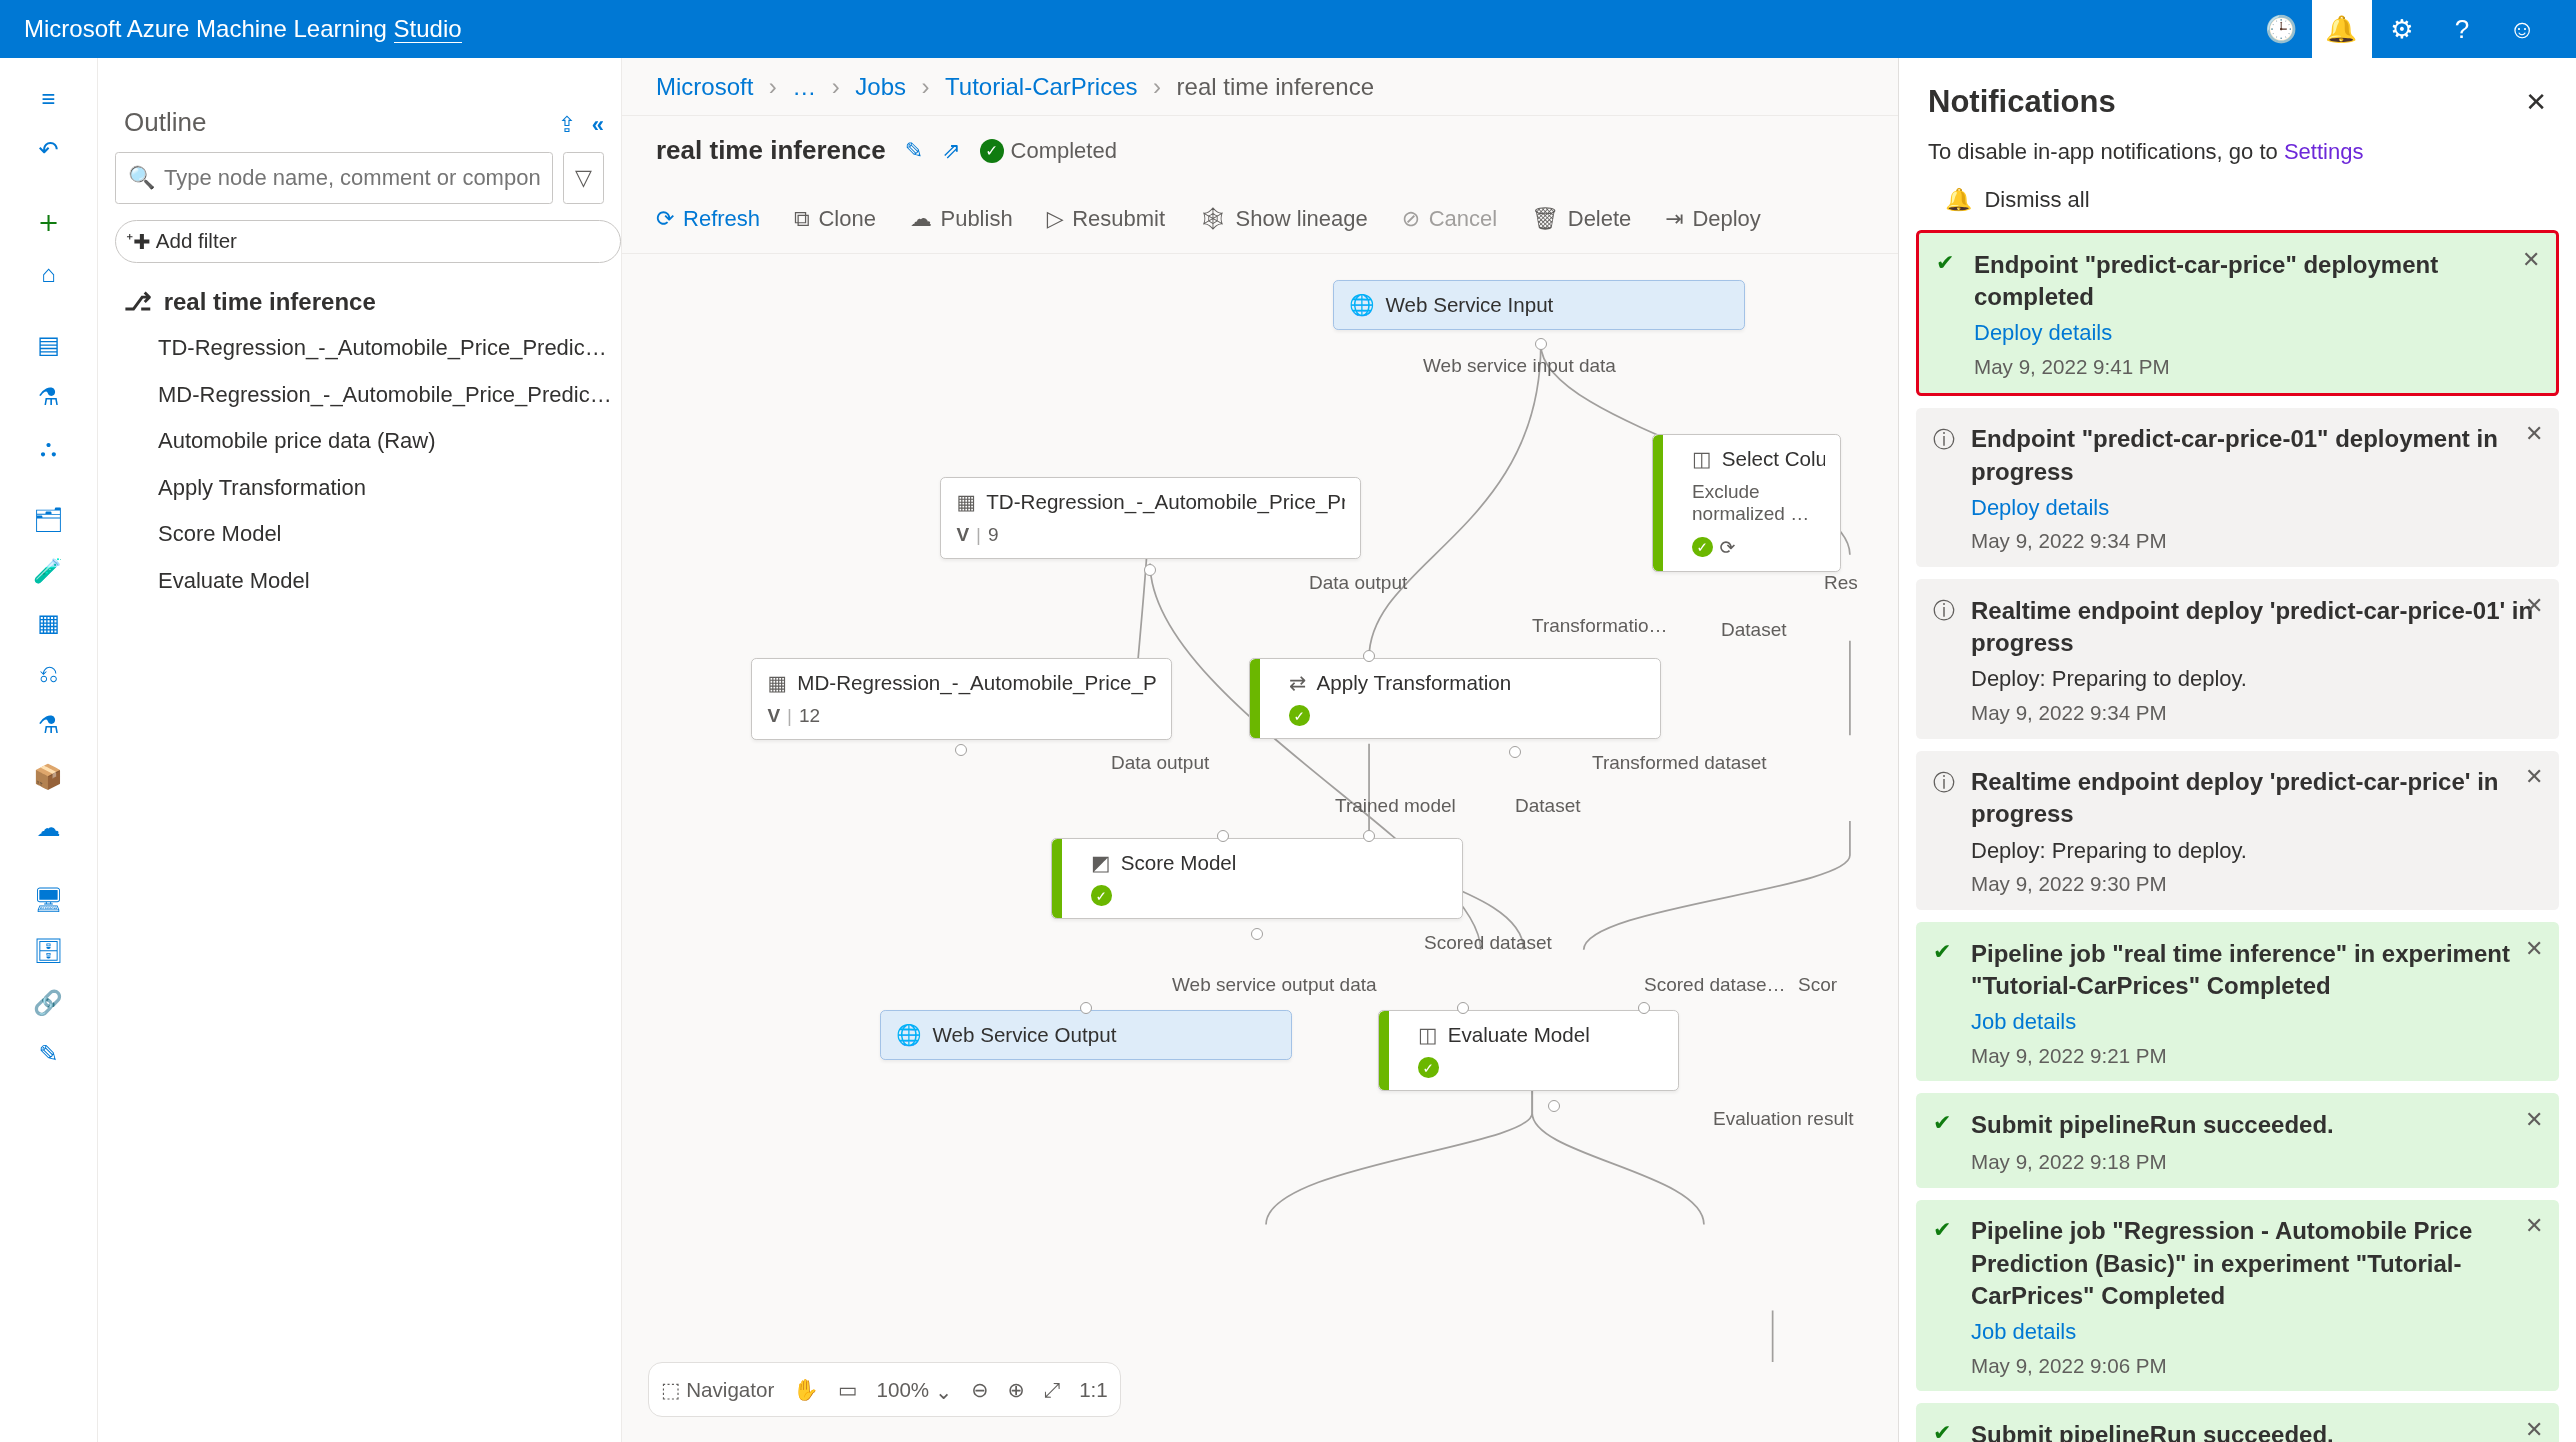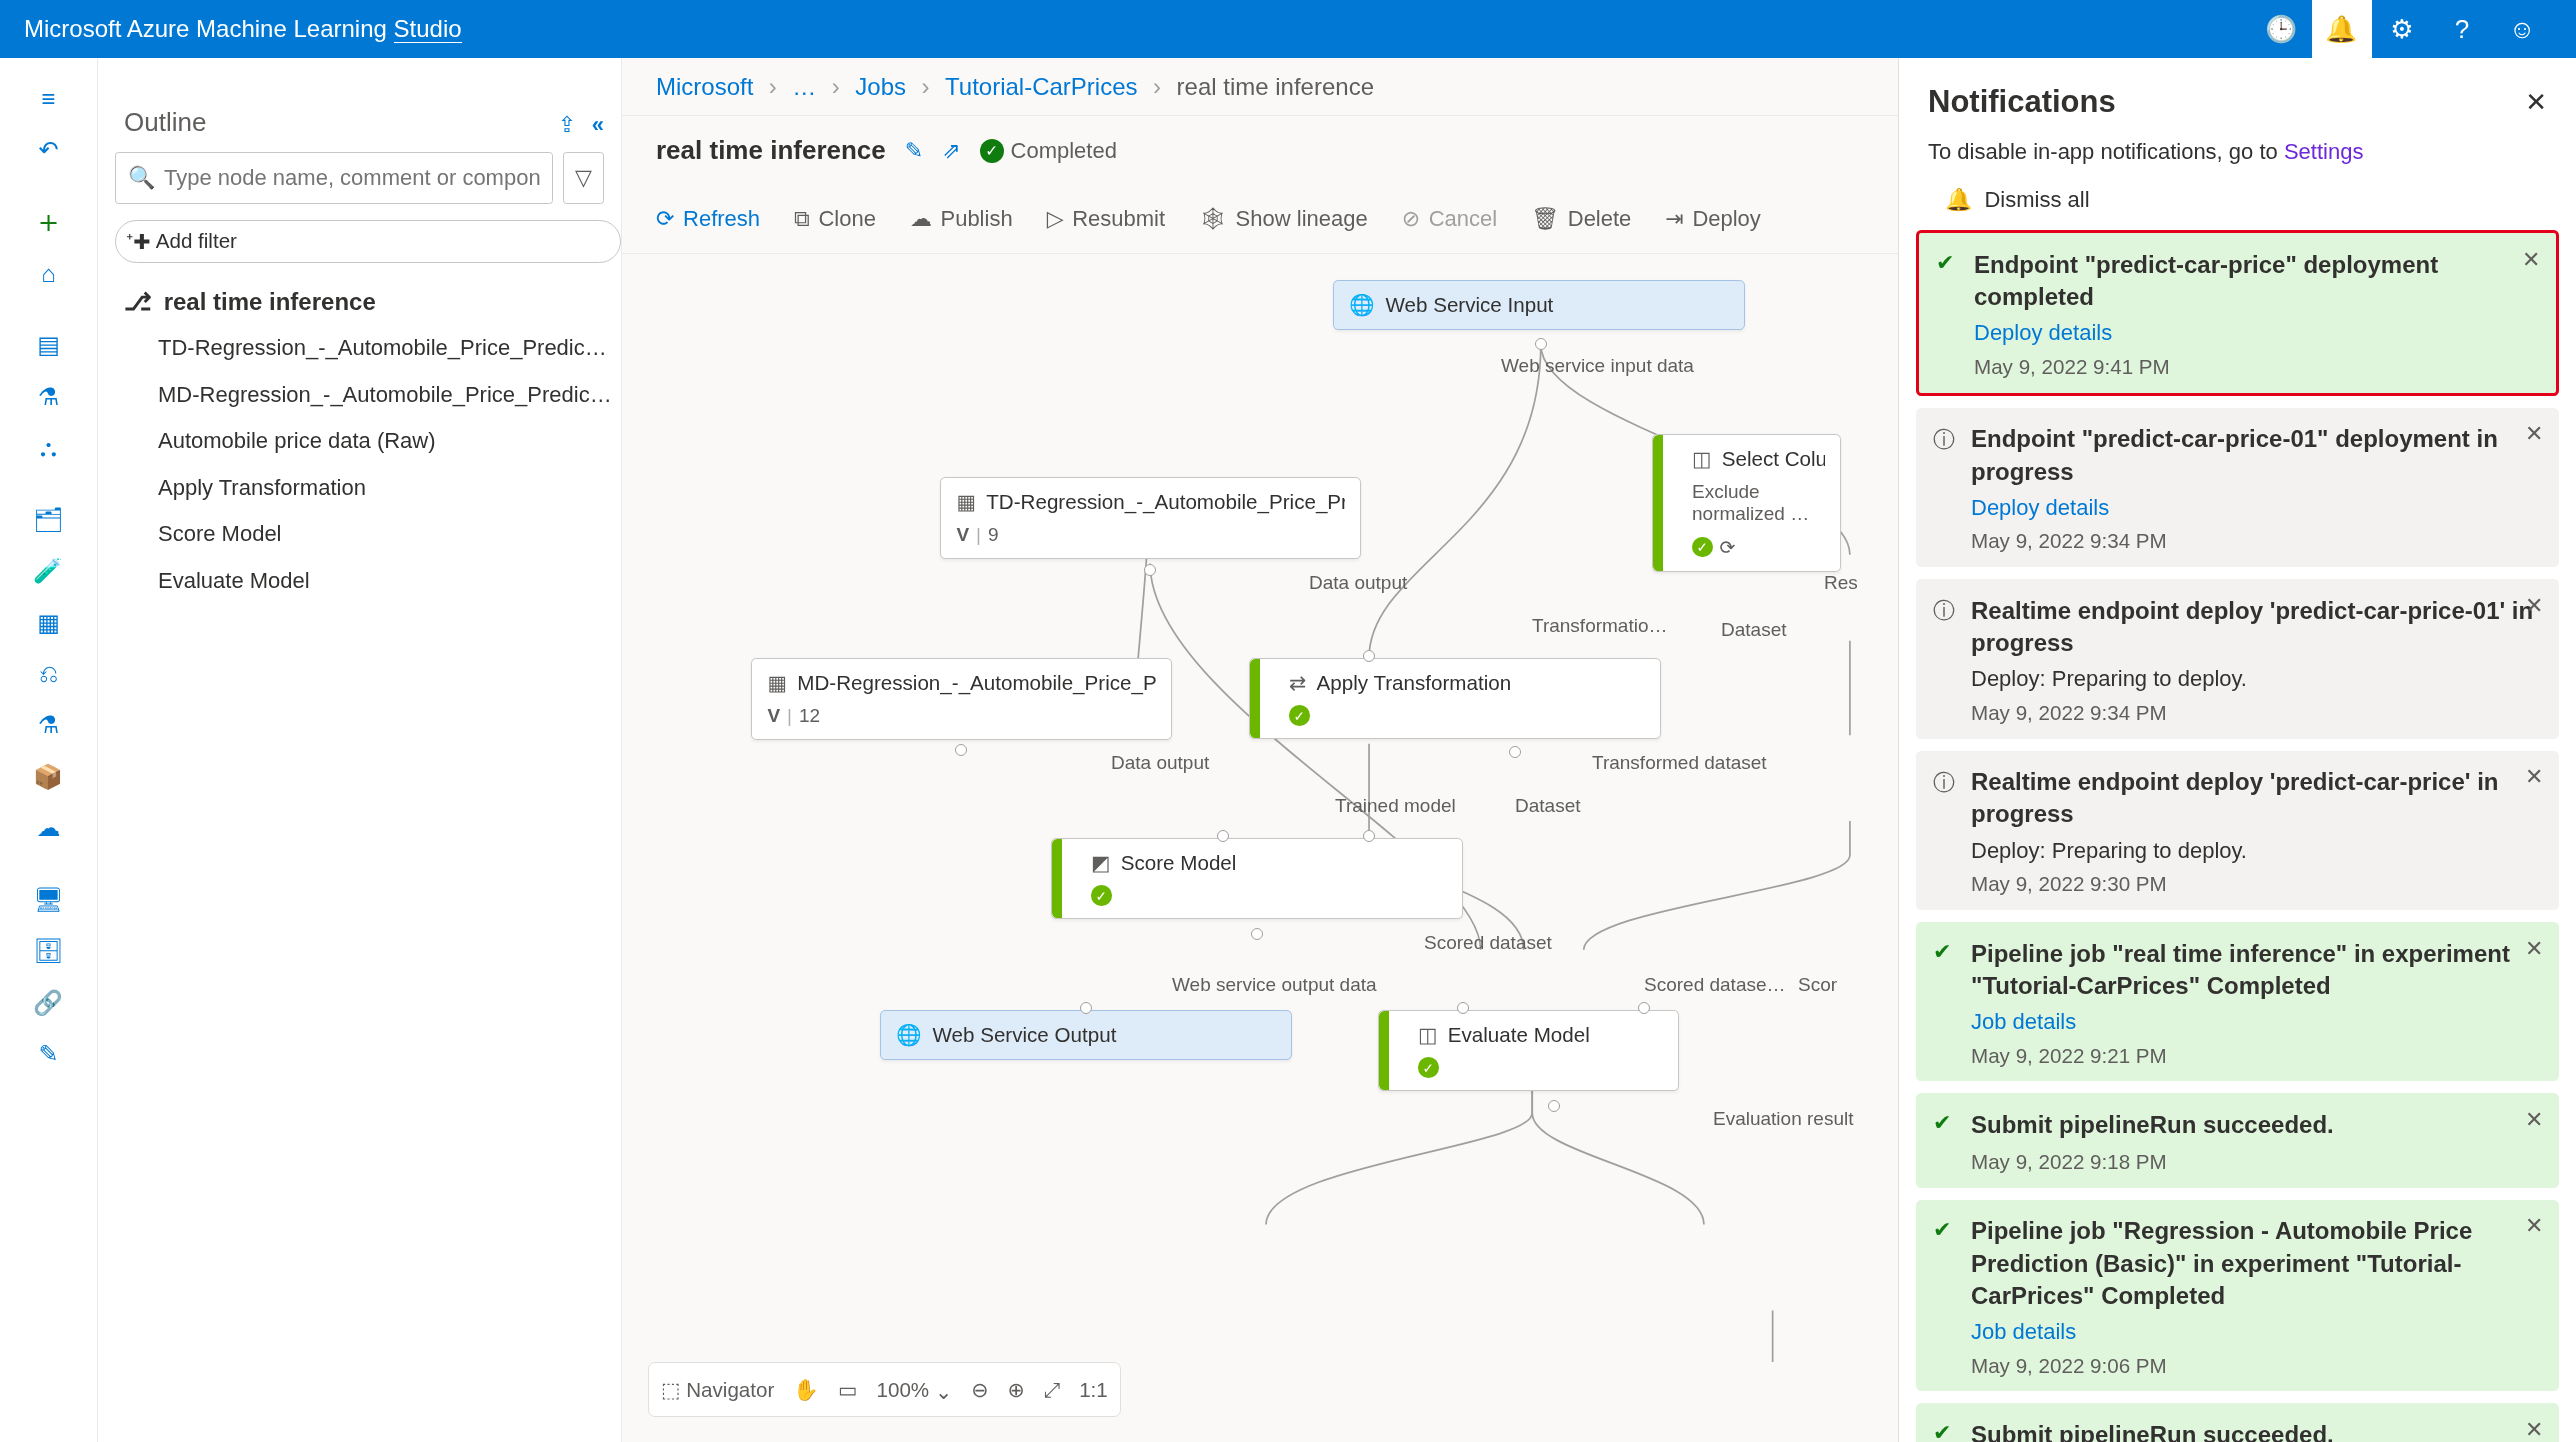--- a/index.html
+++ b/index.html
@@ -56,21 +56,21 @@
   .node .meta { margin-top: 10.3px; font-size: 19px; color: #605e5c; display: flex; align-items: center; gap: 6.9px; }
   .node .left-bar { position: absolute; left: 0; top: 0; bottom: 0; width: 10.3px; border-radius: 5.2px 0 0 5.2px; }
   .green-bar { background: #6bb700; }
   .ic-node { color: #605e5c; }
   .ok-sm { width: 20.6px; height: 20.6px; border-radius: 50%; background: #6bb700; color: #fff; font-size: 13.7px; display: inline-flex; align-items: center; justify-content: center; }
   .port-label { position: absolute; font-size: 19px; color: #605e5c; white-space: nowrap; }
   svg.edges { position: absolute; inset: 0; width: 100%; height: 100%; pointer-events: none; }
   .port { position: absolute; width: 12px; height: 12px; border: 1.7px solid #a19f9d; background: #fff; border-radius: 50%; transform: translate(-50%, -50%); }
 
   
-  .canvas-bar { position: absolute; left: 26px; bottom: 26px; height: 55px; background: #fff; border: 0.9px solid #e1dfdd; border-radius: 7px; display: flex; align-items: center; padding: 0 12px; gap: 19px; color: #605e5c; font-size: 20.6px; }
+  .canvas-bar { position: absolute; left: 26px; bottom: 26px; height: 55px; background: #fff; border: 0.9px solid #e1dfdd; border-radius: 14px; display: flex; align-items: center; padding: 0 12px; gap: 19px; color: #605e5c; font-size: 20.6px; }
   .canvas-bar .chev .arrow{display:inline-block;transform:translateY(1.7px);}
 
   
   .panel { width: 678px; border-left: 0.9px solid #e1dfdd; background: #fff; display: flex; flex-direction: column; }
   .panel .pn-hdr { display: flex; align-items: center; justify-content: space-between; padding: 26px 29px 6.9px 29px; }
   .panel .pn-hdr h2 { font-size: 31px; font-weight: 600; }
   .panel .sub { padding: 12px 29px; font-size: 22px; color: #323130; }
   .panel .sub a { color: #6d28d9; text-decoration: none; }
   .dismiss { padding: 10.3px 29px 17px 46px; color: #323130; font-size: 22px; display:flex; align-items:center; gap:12px;}
   .cards { flex:1; overflow:auto; padding: 0 17px 17px 17px; display:flex; flex-direction:column; gap:12px; }
@@ -236,21 +236,21 @@
         </g>
       </svg>
 
       <div class="node web" style="left:711px; top:26px; width:412px;">
         <div class="row1">
             <span class="ic-node">🌐</span>
             <span>Web Service Input</span>
           </div>
       </div>
       <div class="port" style="left:919px; top:90px;"></div>
-      <div class="port-label" style="left:879px; top:101px;">Web service input data</div>
+      <div class="port-label" style="left:801px; top:101px;">Web service input data</div>
 
       <div class="node" style="left:318px; top:223px; width:421px;">
         <div class="row1">
             <span class="ic-node">▦</span>
             <span>TD-Regression_-_Automobile_Price_Predi…</span>
           </div>
         <div class="meta">
             <b>V</b>
             <span style="opacity:.5;">|</span>
             <span>9</span>

